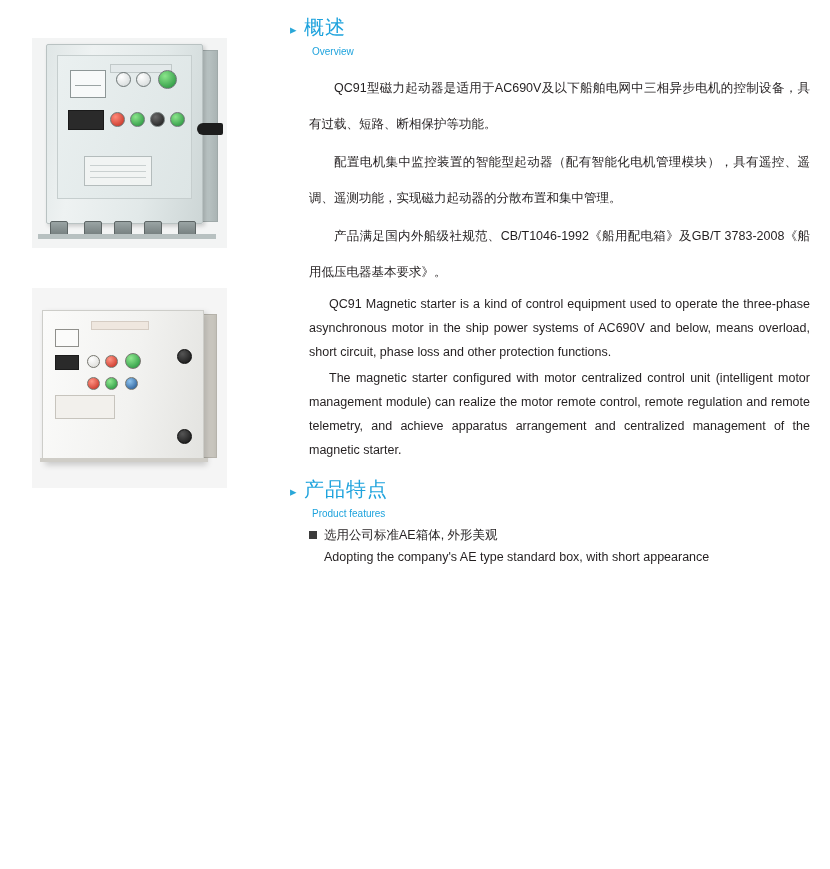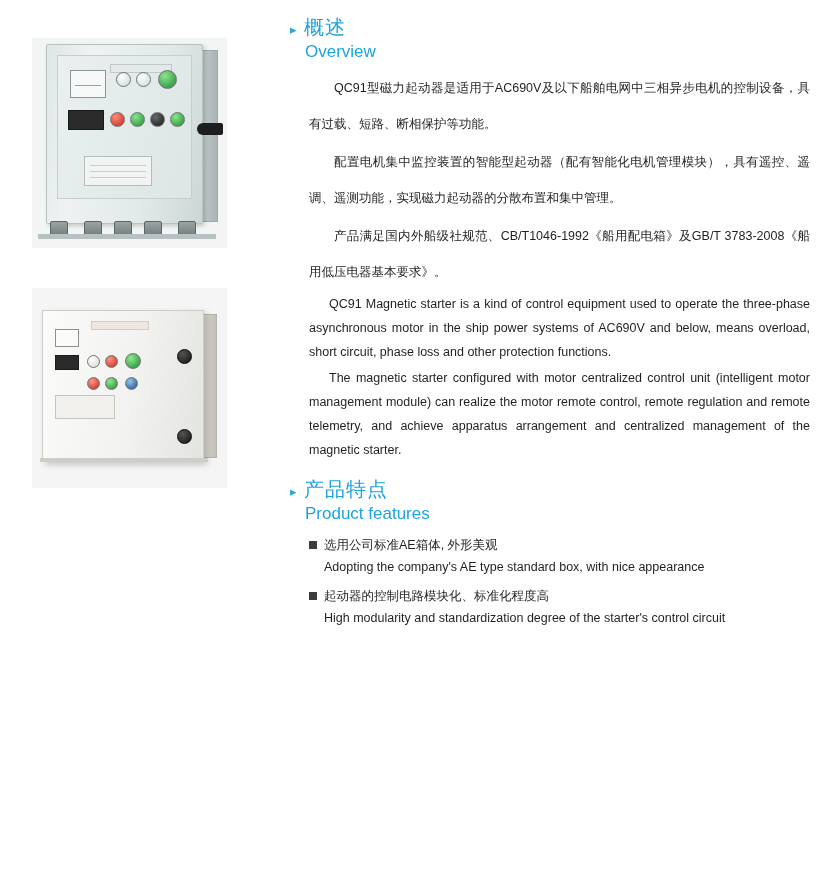--- a/index.html
+++ b/index.html
@@ -290,25 +290,25 @@
     flex: 1;
   }
   .sec-title-cn {
     font-size: 20px;
     font-weight: normal;
     color: #1fa3dd;
     letter-spacing: 1px;
     line-height: 26px;
   }
   .sec-title-en {
-    font-size: 17px;
+    font-size: 10px;
     color: #1fa3dd;
     line-height: 20px;
     margin-top: 2px;
-    margin-left: 1px;
+    margin-left: 8px;
   }
 
   .body-block {
     margin-left: 19px;
     margin-top: 8px;
   }
   p.cn {
     margin: 0 0 2px 0;
     font-size: 12.5px;
     line-height: 36px;
@@ -321,21 +321,20 @@
     font-size: 12.5px;
     line-height: 24px;
     text-indent: 1.6em;
     color: #231f20;
     text-align: justify;
   }
 
   
   .features {
     margin-left: 19px;
-    margin-top: 10px;
   }
   .feature {
     margin-bottom: 7px;
   }
   .feat-cn {
     display: flex;
     align-items: flex-start;
     font-size: 12.5px;
     line-height: 22px;
     color: #231f20;
@@ -442,29 +441,22 @@
           <div class="sec-title-en">Product features</div>
         </div>
       </div>
       <div class="features">
 
         <div class="feature">
           <div class="feat-cn">
             <span class="bullet"></span>
             <span>选用公司标准AE箱体, 外形美观</span>
           </div>
-          <div class="feat-en">Adopting the company's AE type standard box, with nice appearance</div>
+          <div class="feat-en">Adopting the company's AE type standard box, with short appearance</div>
         </div>
 
 
-        <div class="feature">
-          <div class="feat-cn">
-            <span class="bullet"></span>
-            <span>起动器的控制电路模块化、标准化程度高</span>
-          </div>
-          <div class="feat-en">High modularity and standardization degree of the starter's control circuit</div>
-        </div>
 
       </div>
     </div>
 
   </div>
 </div>
 
 </body></html>

